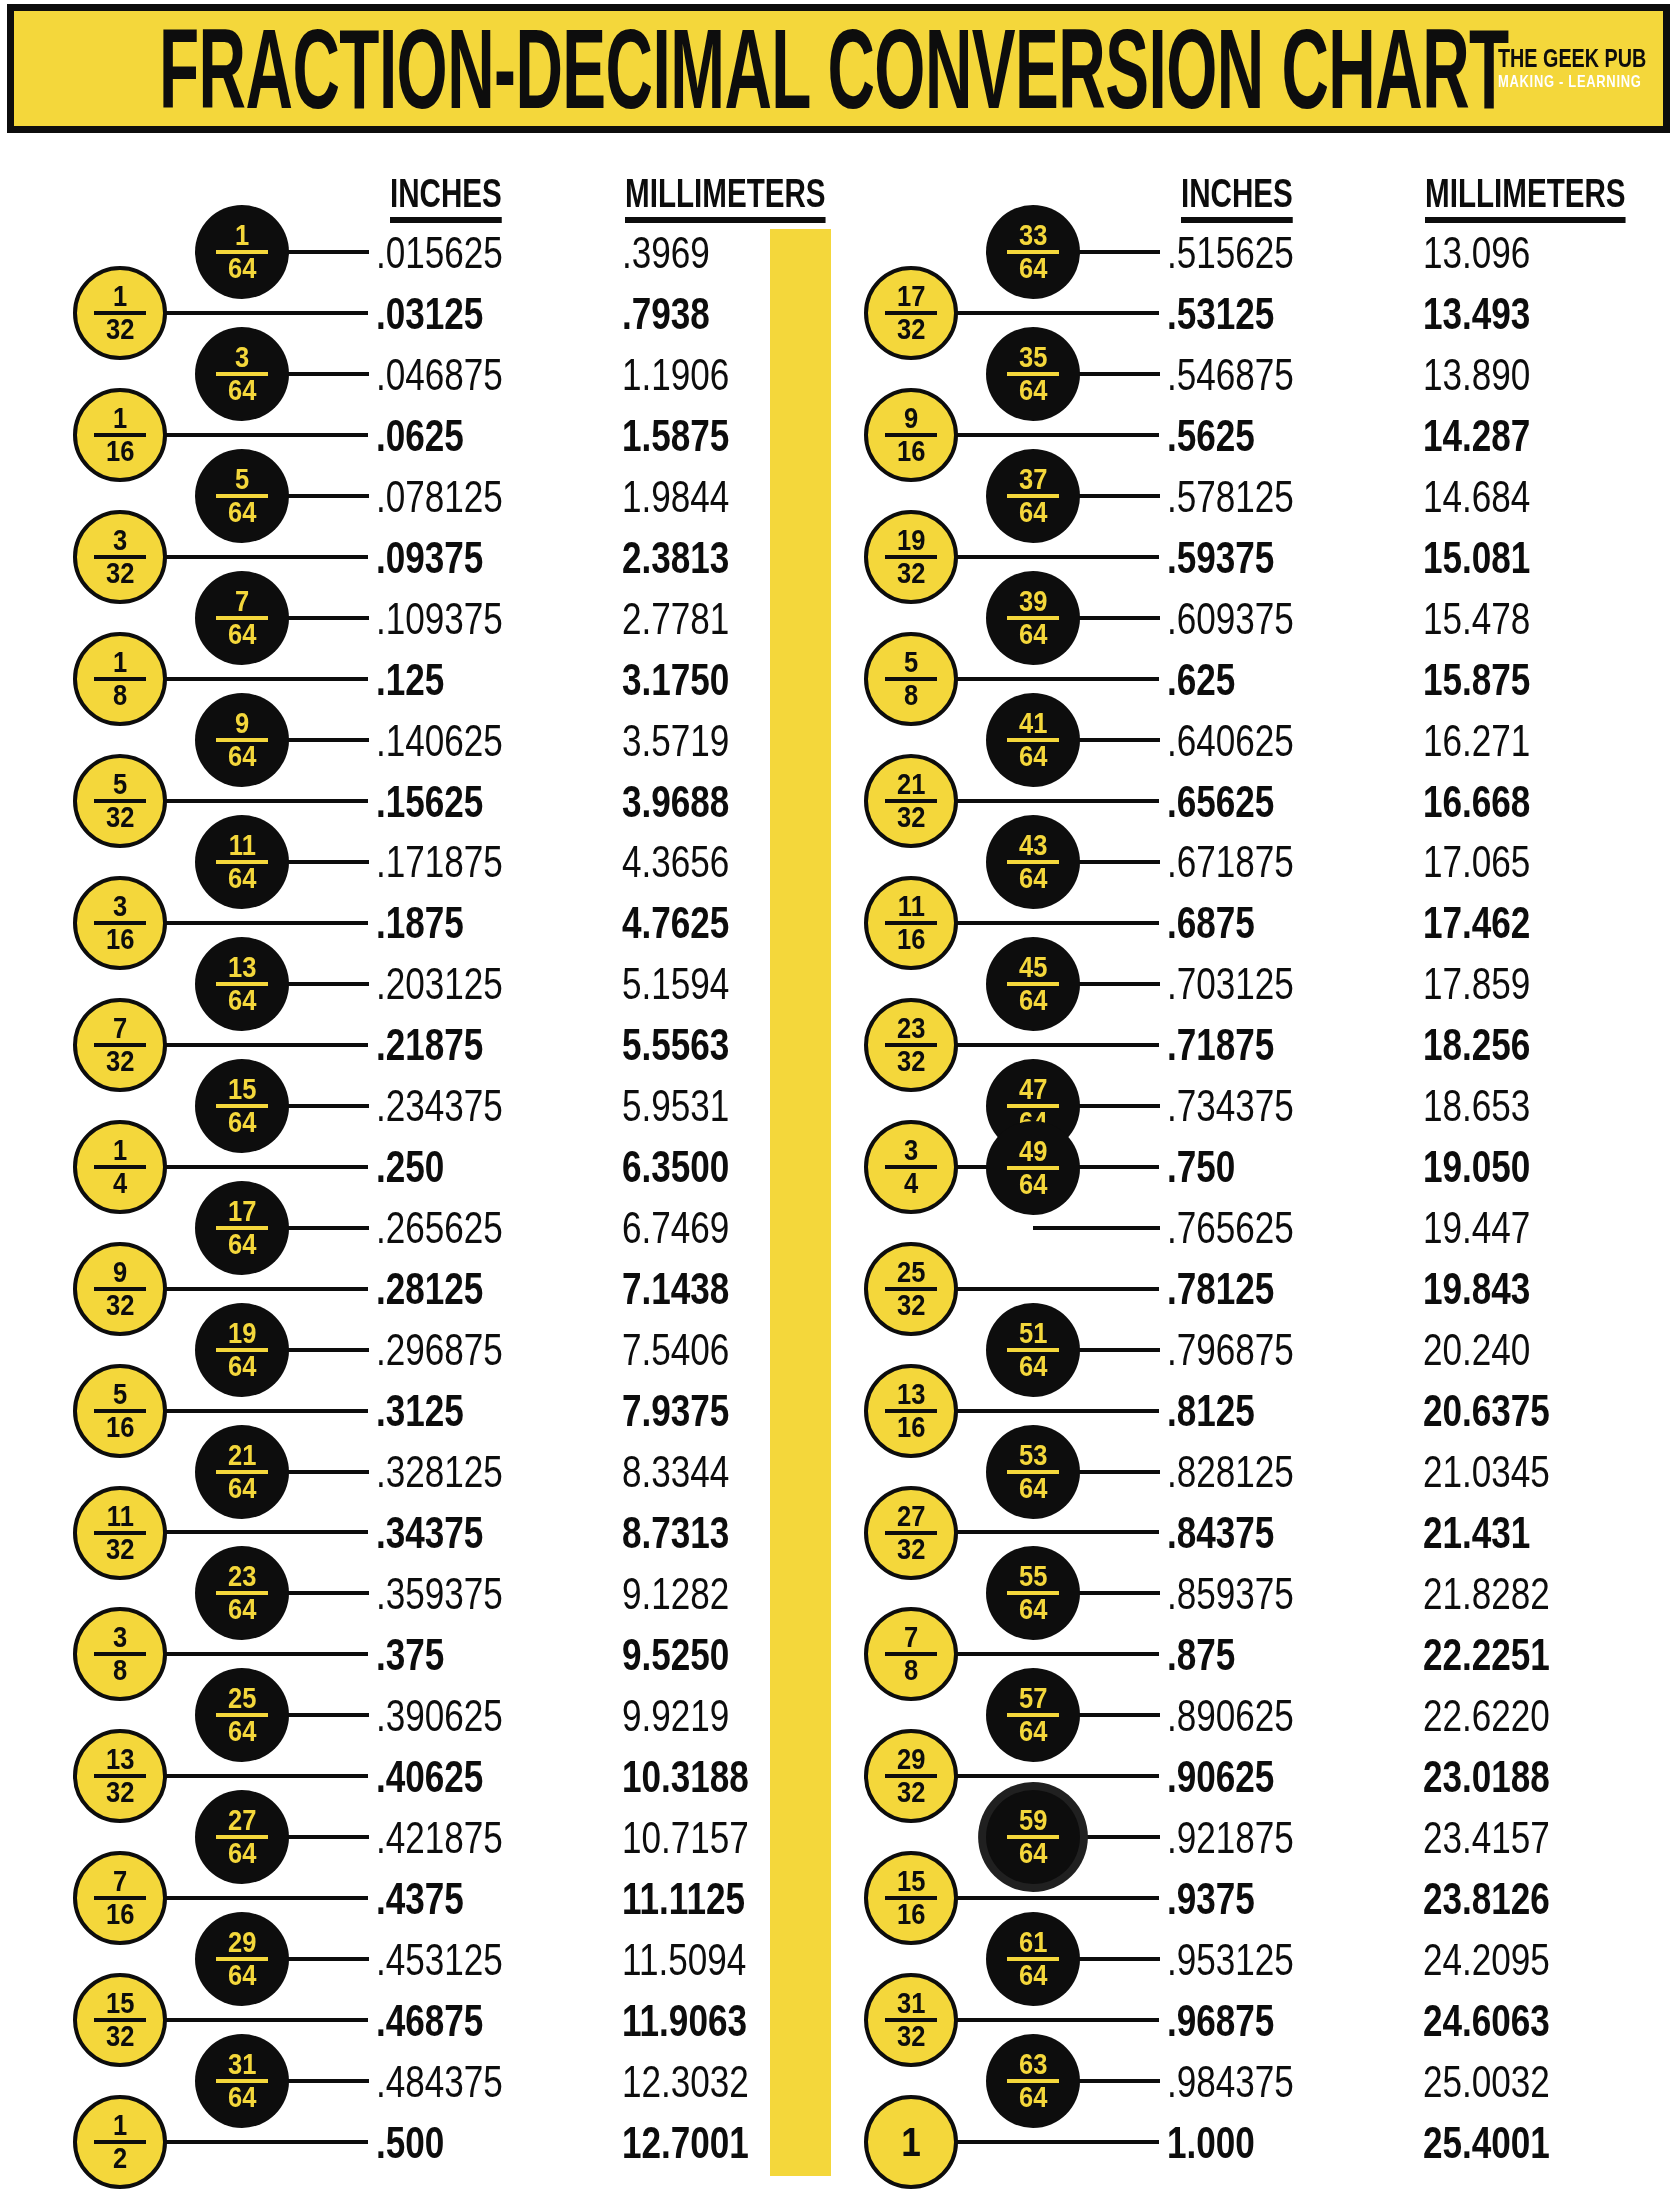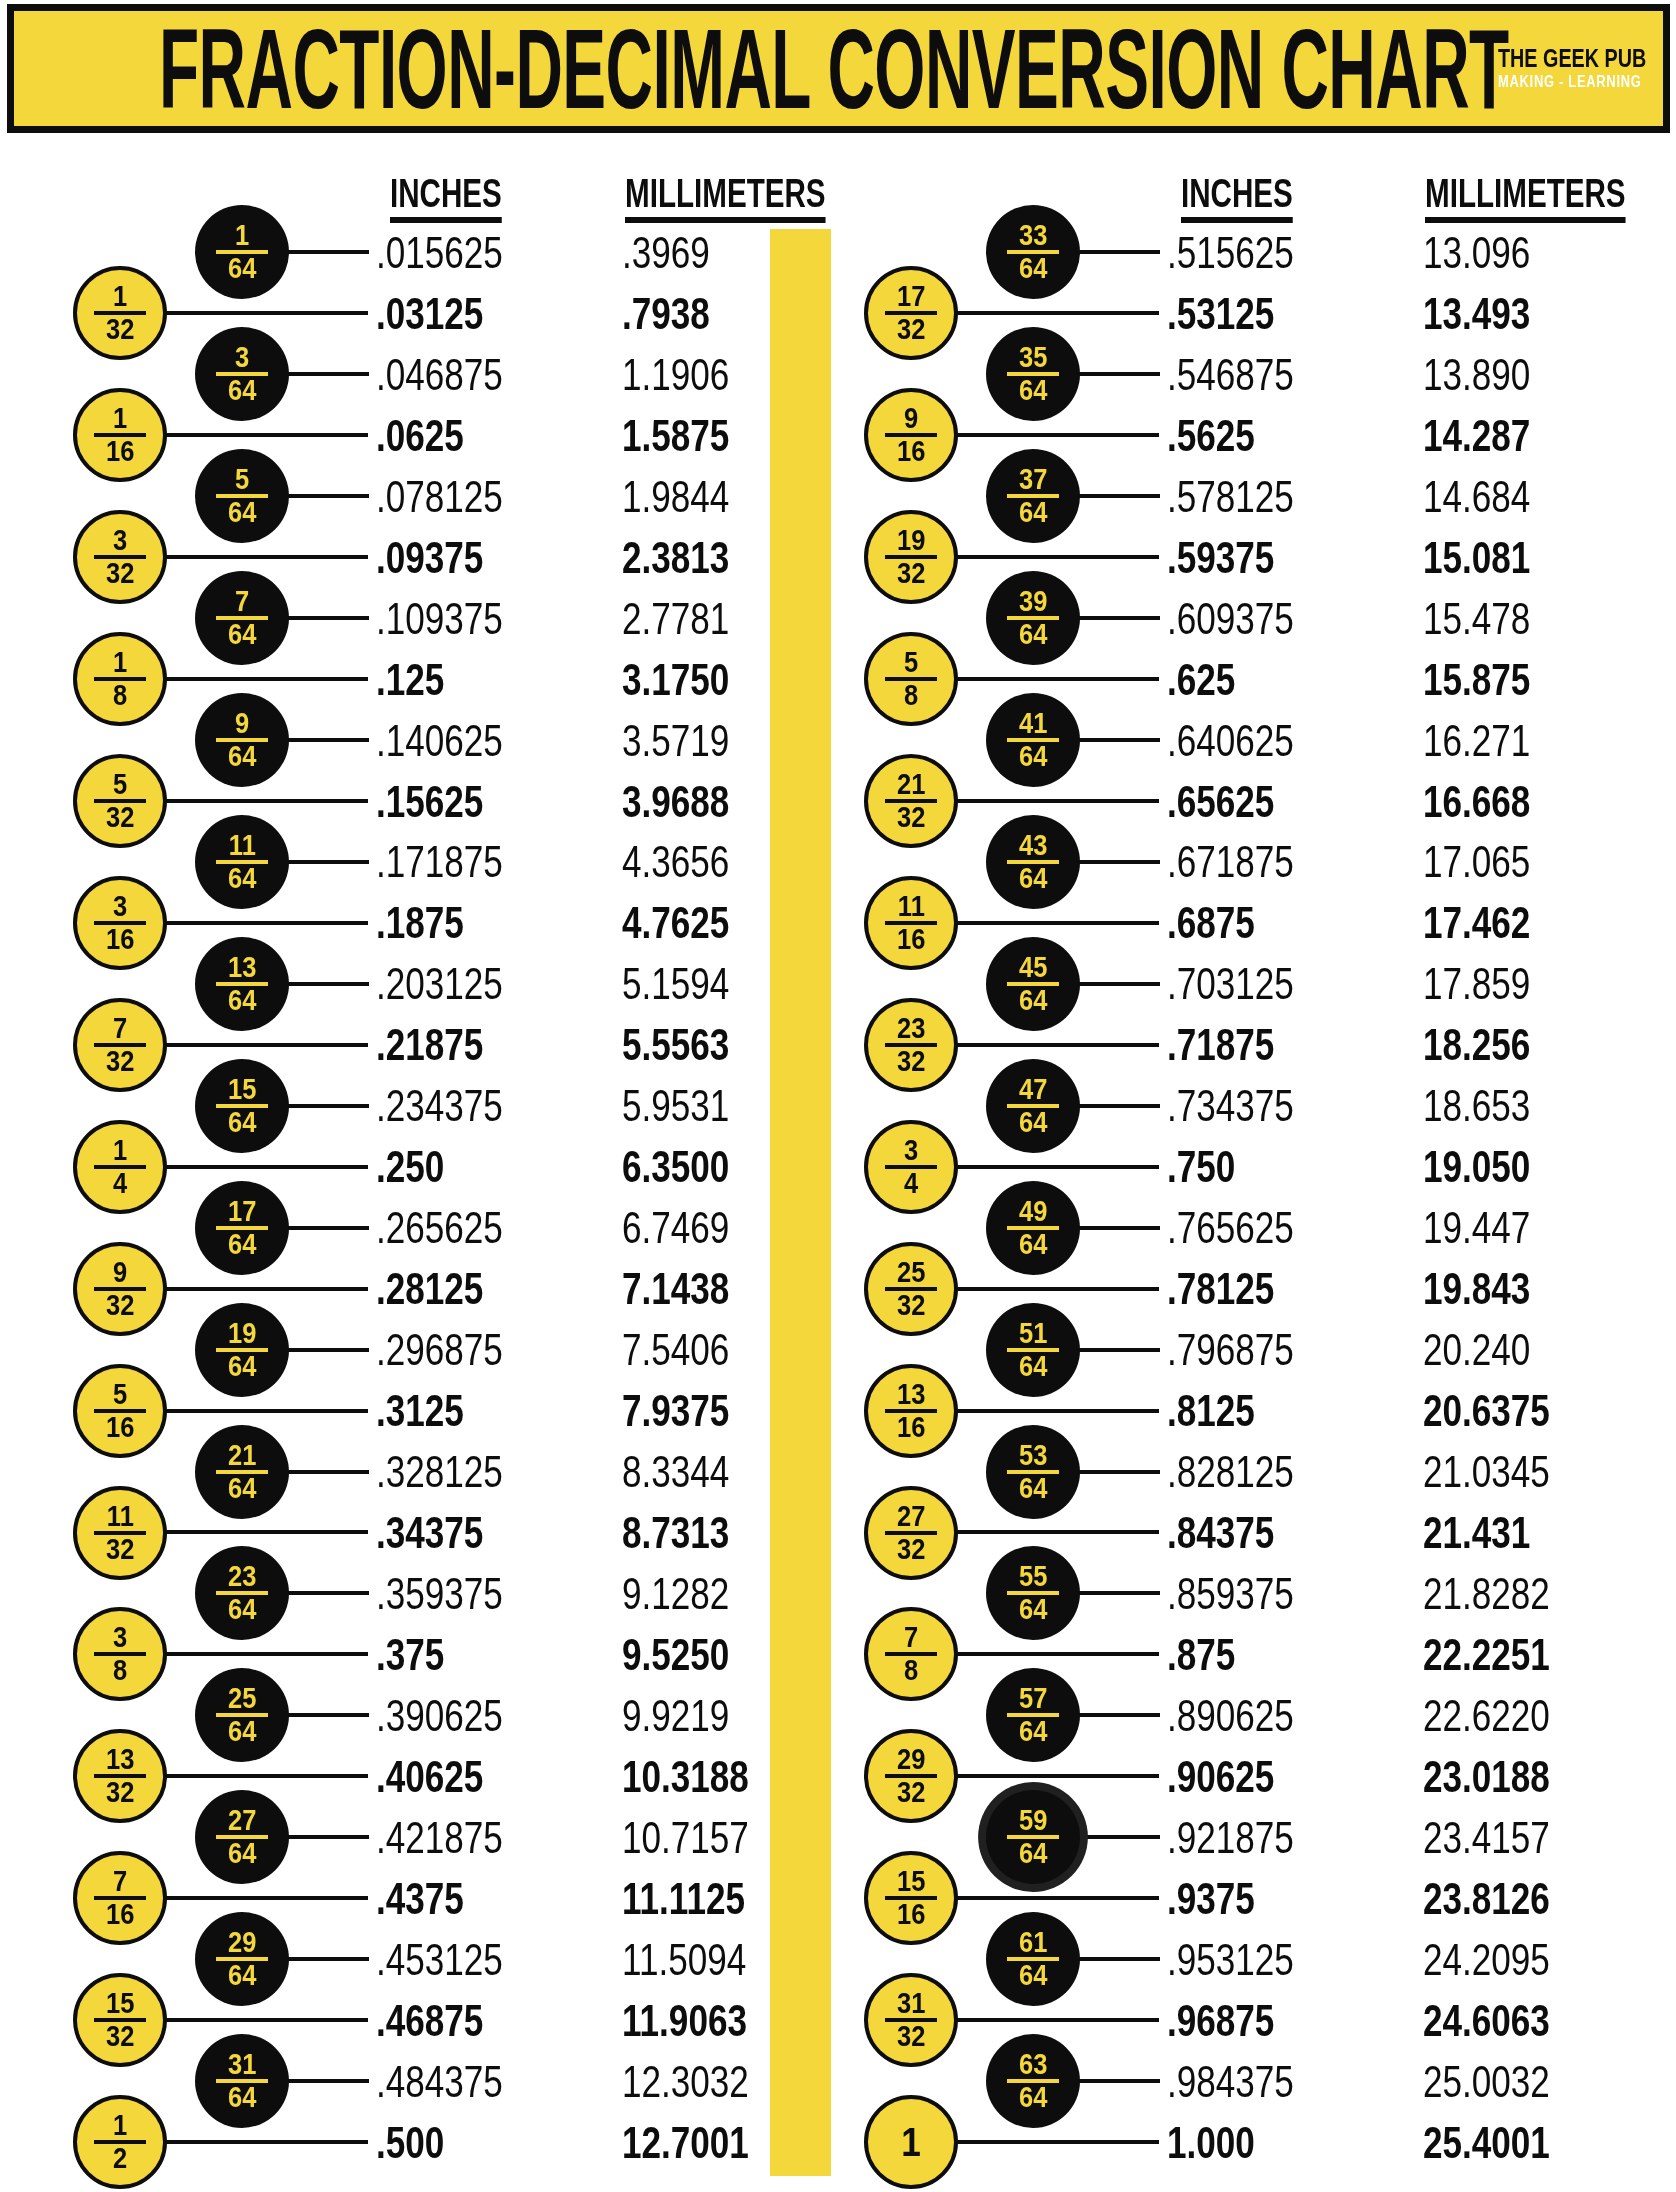--- a/index.html
+++ b/index.html
@@ -586,21 +586,21 @@
     <div class="connector-line" style="top: 1165px;"></div>
     <div class="fraction-circle" style="top: 1120px;">
       <span class="frac-num">3</span>
       <span class="frac-bar"></span>
       <span class="frac-den">4</span>
     </div>
     <span class="val val-in" style="top: 1143px;">.750</span>
     <span class="val val-mm" style="top: 1143px;">19.050</span>
   </div><div class="row sixtyfourth">
     <div class="connector-line" style="top: 1226px;"></div>
-    <div class="fraction-circle" style="top: 1181px;">
+    <div class="fraction-circle" style="top: 1121px;">
       <span class="frac-num">49</span>
       <span class="frac-bar"></span>
       <span class="frac-den">64</span>
     </div>
     <span class="val val-in" style="top: 1204px;">.765625</span>
     <span class="val val-mm" style="top: 1204px;">19.447</span>
   </div><div class="row reduced">
     <div class="connector-line" style="top: 1287px;"></div>
     <div class="fraction-circle" style="top: 1242px;">
       <span class="frac-num">25</span>

